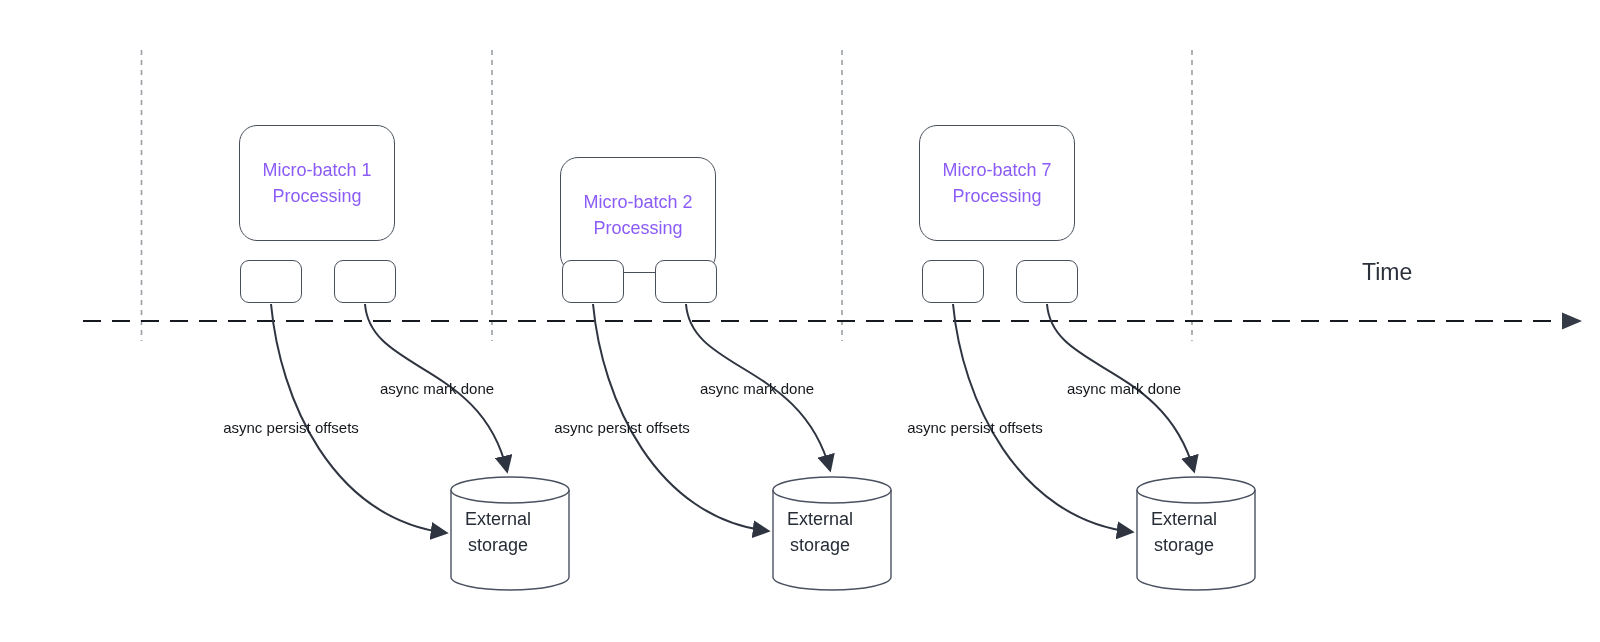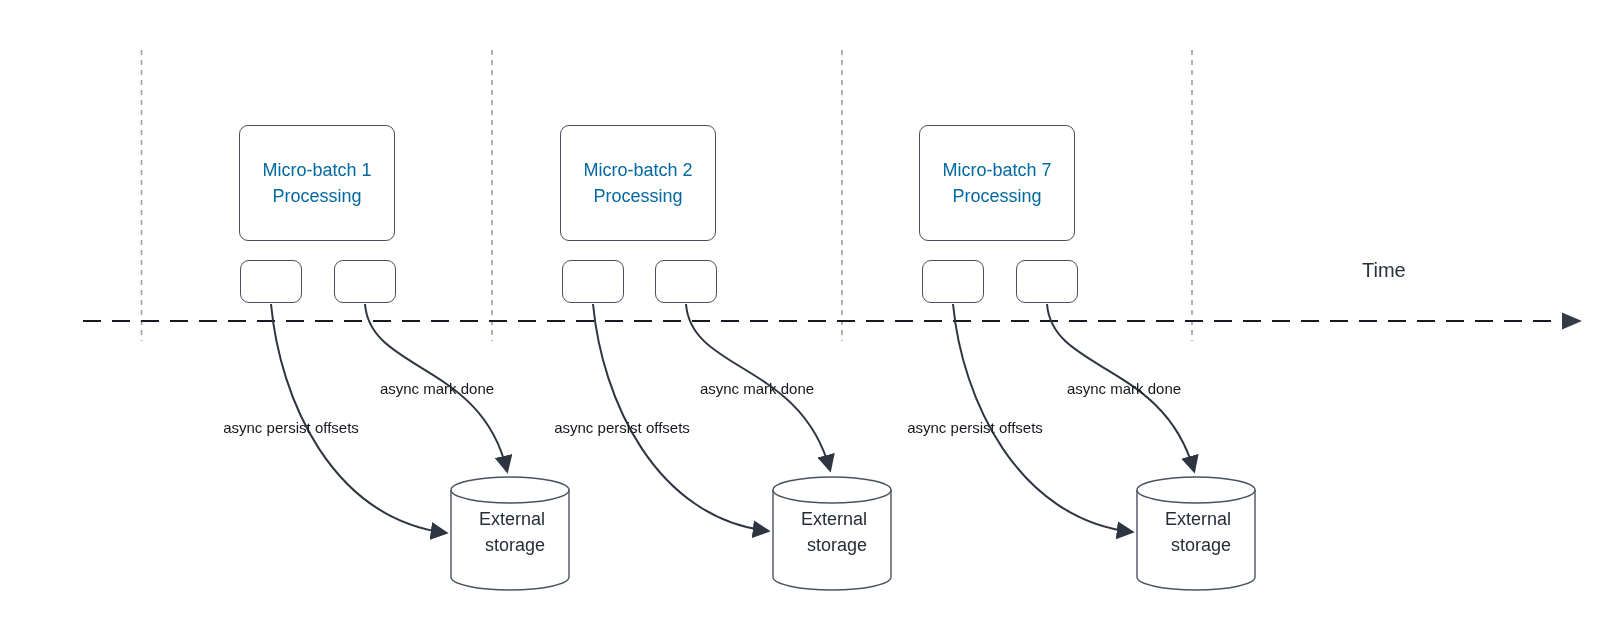--- a/index.html
+++ b/index.html
@@ -12,42 +12,42 @@
   }
   .layer{position:absolute;inset:0;}
   .vline{stroke:#9aa0a6;stroke-width:1.6;stroke-dasharray:5 5;fill:none;}
   .axis{stroke:#16191f;stroke-width:2;stroke-dasharray:18 11;fill:none;}
   .axis-head{fill:#343b47;stroke:none;}
   .curve{stroke:#2e3440;stroke-width:2;fill:none;}
   .cyl-body{fill:#ffffff;stroke:#4a5260;stroke-width:1.4;}
   .cyl-rim{fill:none;stroke:#4a5260;stroke-width:1.4;}
   .bigbox{
     position:absolute;width:156px;height:116px;top:125px;
-    border:1.5px solid #49505c;border-radius:9px;background:#ffffff;
+    border:1.5px solid #49505c;border-radius:18px;background:#ffffff;
     display:flex;align-items:center;justify-content:center;
-    text-align:center;font-size:18px;line-height:26px;color:#0369a1;
+    text-align:center;font-size:18px;line-height:26px;color:#8b5cf6;
     box-sizing:border-box;
   }
   .bigbox span{white-space:pre-line;}
   .smallbox{
     position:absolute;width:62px;height:43px;top:260px;
     border:1.5px solid #49505c;border-radius:9px;background:#ffffff;
     box-sizing:border-box;
   }
   .alabel{
     position:absolute;transform:translateX(-50%);
     font-size:15px;font-weight:normal;color:#14171c;white-space:nowrap;
   }
   .cyl-label{
-    position:absolute;width:94px;top:506px;text-align:right;
+    position:absolute;width:94px;top:506px;text-align:center;
     font-size:18px;line-height:26px;color:#272d37;white-space:pre-line;
   }
   .time-label{
     position:absolute;left:1362px;top:259px;
-    font-size:20px;color:#2b313b;
+    font-size:23px;color:#2b313b;
   }
 </style>
 </head>
 <body>
 
 <div class="canvas">
 
   <svg class="layer" width="1600" height="642" viewBox="0 0 1600 642">
     <defs>
       <marker id="arrowCurve" viewBox="0 0 10 10" refX="8.5" refY="5" markerWidth="9" markerHeight="9" orient="auto">
@@ -90,21 +90,21 @@
     <span>Micro-batch 1
 Processing</span>
   </div>
   <div class="smallbox" style="left:240px;"></div>
   <div class="smallbox" style="left:334px;"></div>
   <div class="alabel" style="left:291px;top:419px;">async persist offsets</div>
   <div class="alabel" style="left:437px;top:380px;">async mark done</div>
   <div class="cyl-label" style="left:451px;">External
 storage</div>
 
-  <div class="bigbox" style="left:560px;">
+  <div class="bigbox" style="left:560px;margin-top:32px;">
     <span>Micro-batch 2
 Processing</span>
   </div>
   <div class="smallbox" style="left:562px;"></div>
   <div class="smallbox" style="left:655px;"></div>
   <div class="alabel" style="left:622px;top:419px;">async persist offsets</div>
   <div class="alabel" style="left:757px;top:380px;">async mark done</div>
   <div class="cyl-label" style="left:773px;">External
 storage</div>
 

